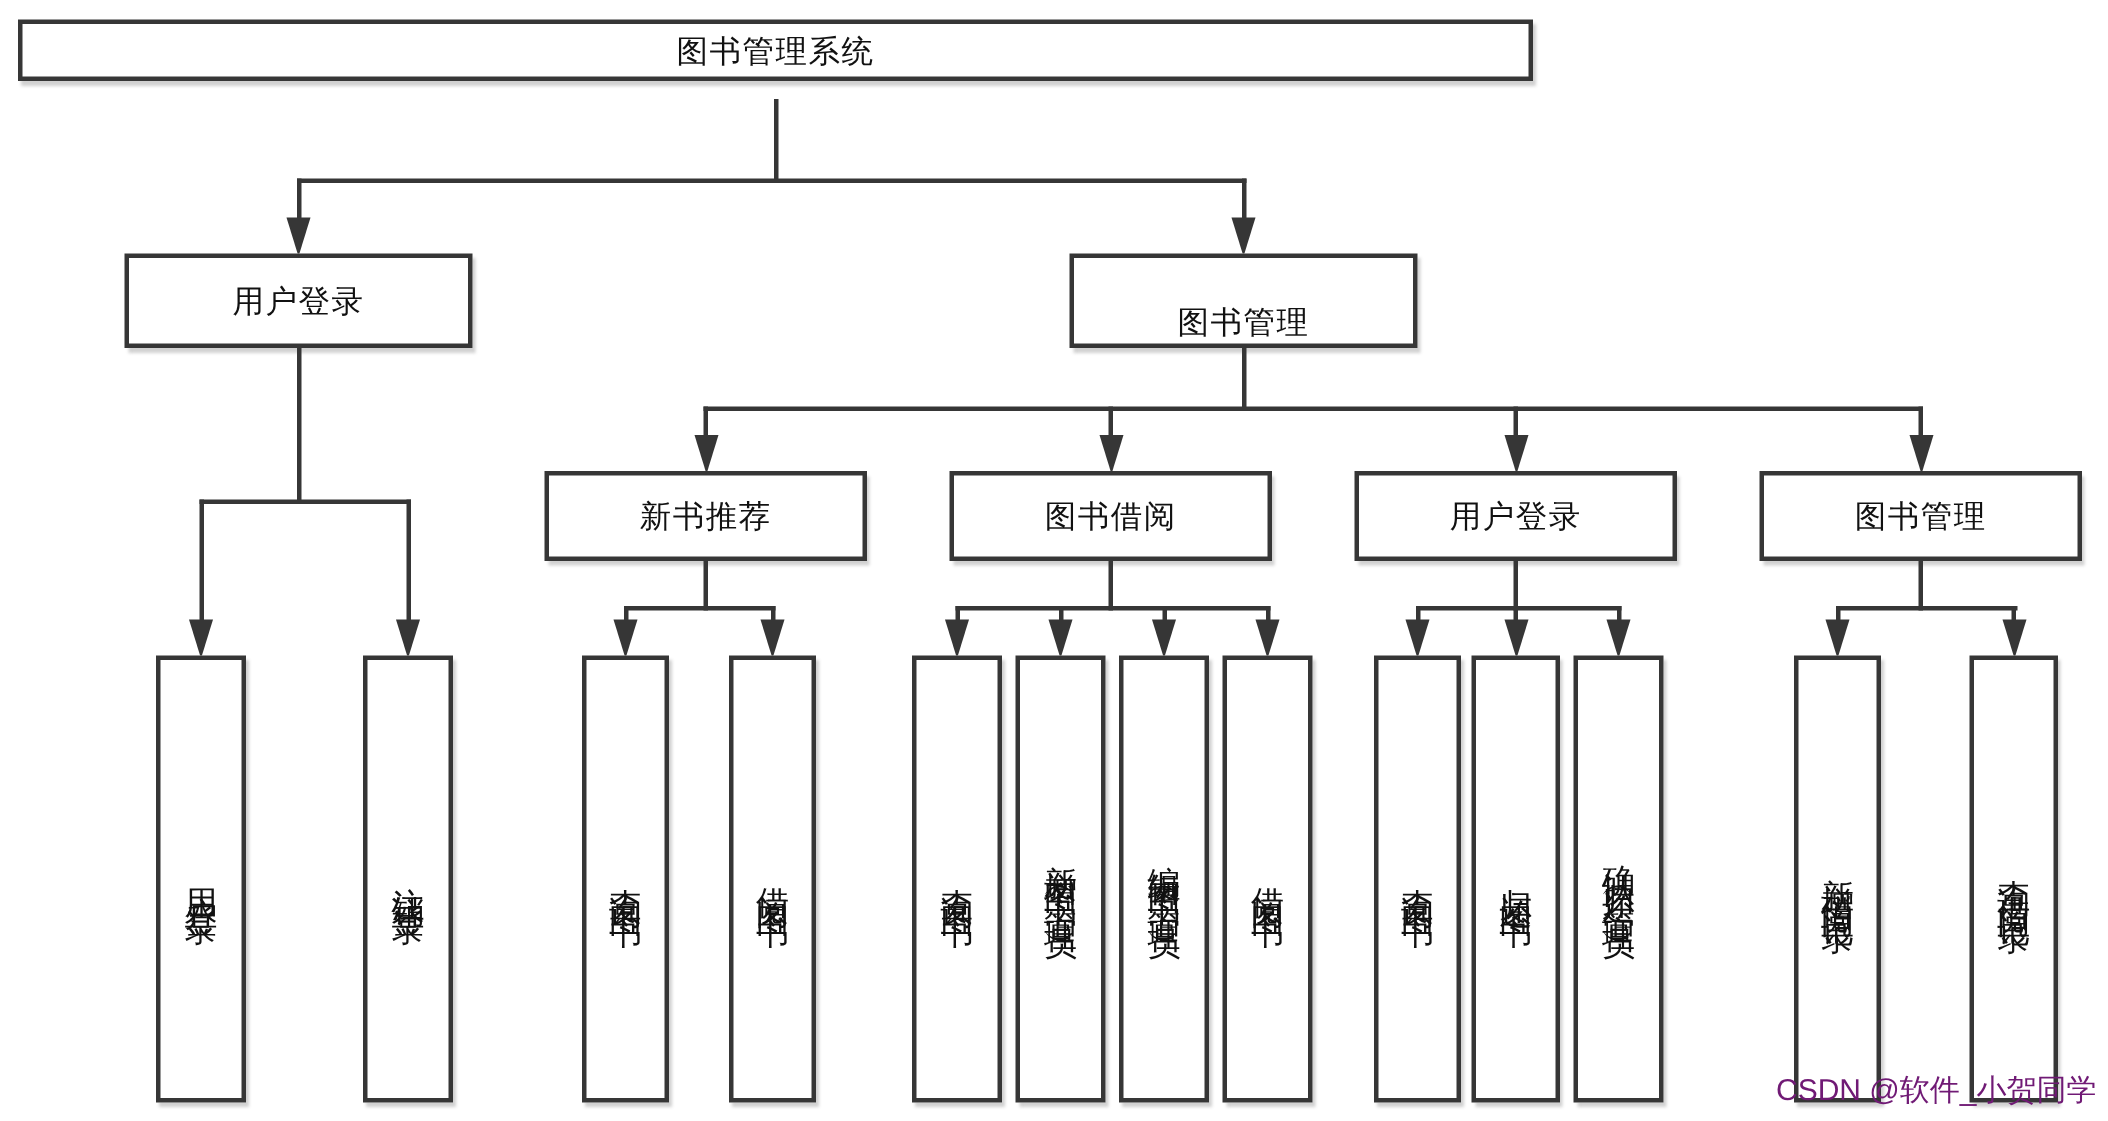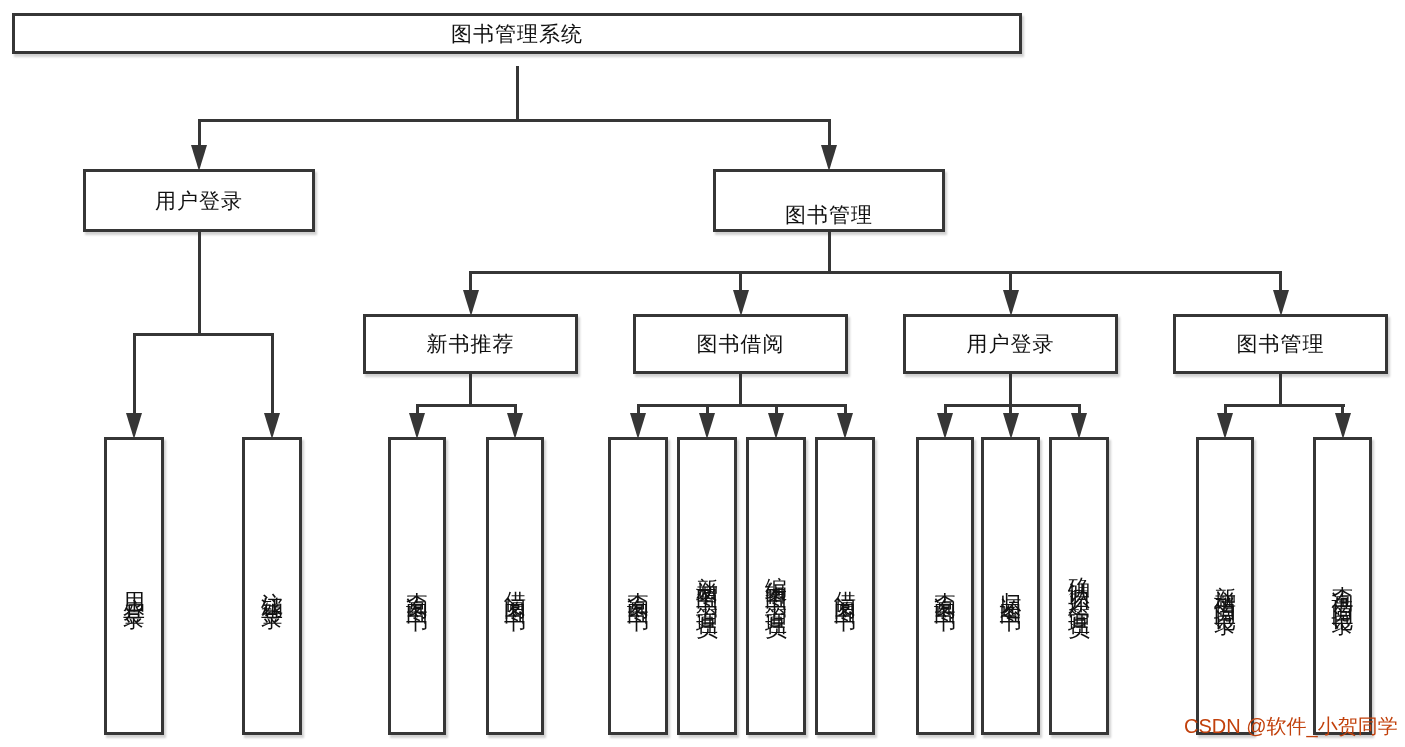--- a/index.html
+++ b/index.html
@@ -53,21 +53,21 @@
     height: 0;
     border-left: 8px solid transparent;
     border-right: 8px solid transparent;
     border-top: 26px solid #363636;
   }
   .watermark {
     position: absolute;
     left: 1184px;
     top: 713px;
     font-size: 20px;
-    color: #c2410c;
+    color: #701a75;
     white-space: nowrap;
   }
 </style>
 </head>
 <body>
 
 <div id="canvas">
 
   <div class="box" style="left:12px; top:13px; width:1010px; height:41px;">
     <span class="hlabel">图书管理系统</span>

